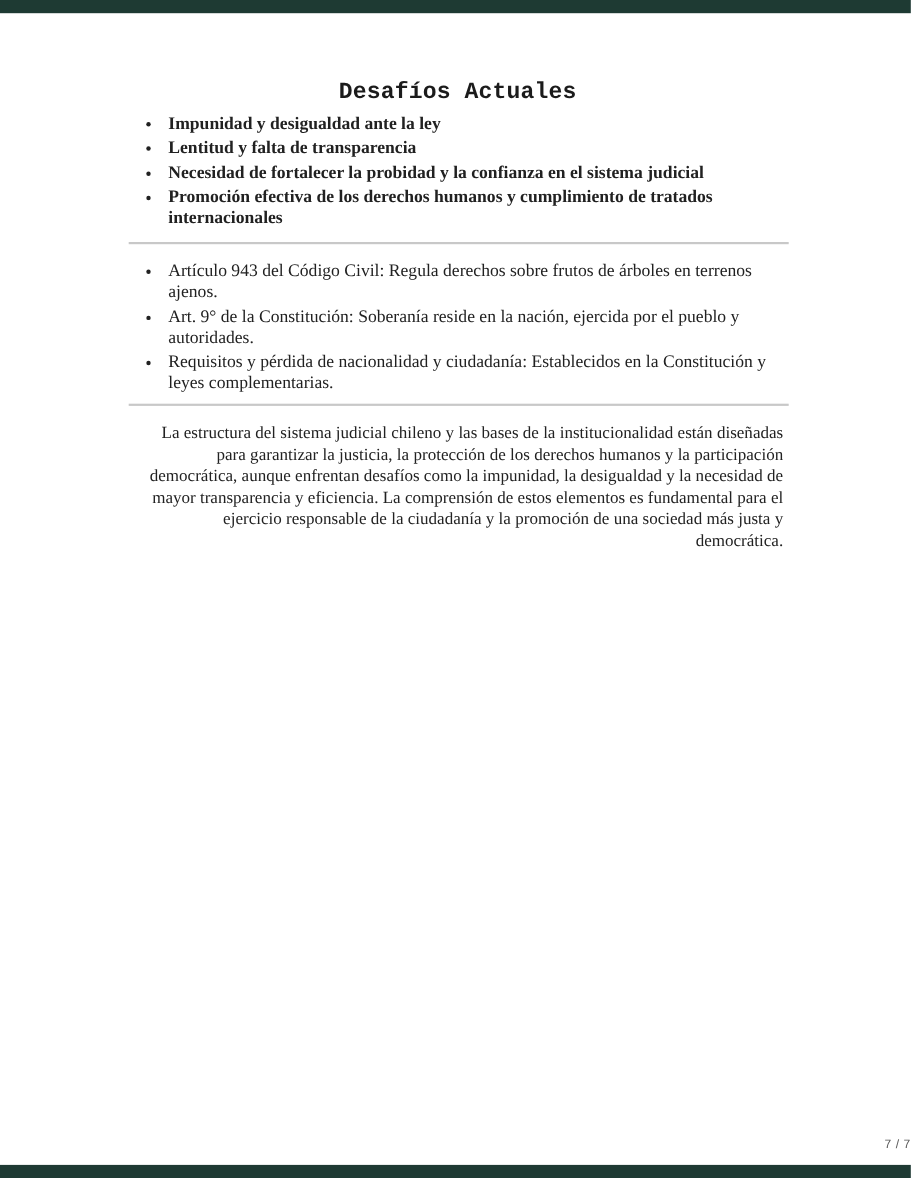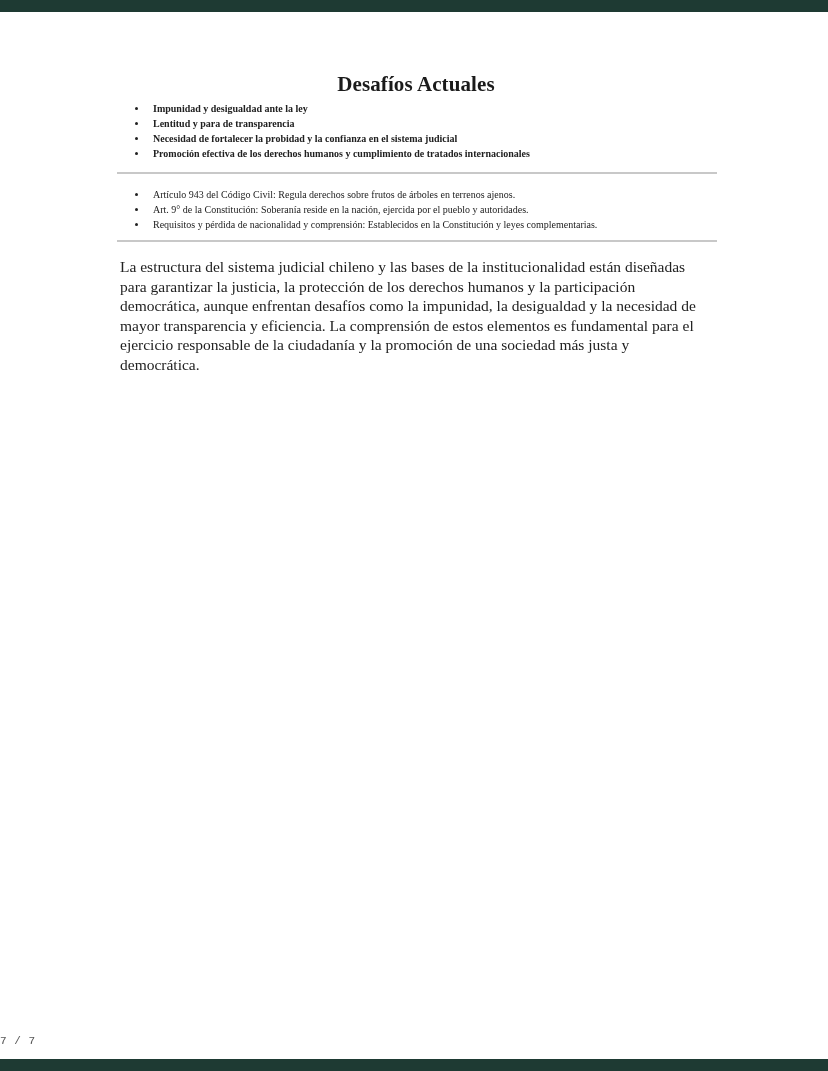--- a/index.html
+++ b/index.html
@@ -33,26 +33,27 @@
   }
 
   .section-title {
     font-size: 21px;
     line-height: 1.2;
     margin: 0;
     font-weight: bold;
     text-align: center;
     color: #1b1b1b;
     letter-spacing: 0.1px;
+    font-family: Liberation Mono, monospace;
   }
 
   ul.bullet-list {
     margin: 6px 0 0 0;
     padding: 0 0 0 28px;
-    font-size: 10px;
+    font-size: 16px;
     line-height: 1.2;
   }
   ul.bullet-list li {
     margin: 0 0 3px 0;
     padding-left: 5px;
   }
   .section-desafios li { font-weight: bold; }
   .term { font-weight: normal; }
 
   .divider {
@@ -61,58 +62,59 @@
     border-top: 2px solid #c8c8c8;
     margin: 12px -5px 15px -3px;
   }
   .divider.second { margin-top: 9px; }
 
   .conclusion-paragraph {
     margin: 4px 0 0 0;
     font-size: 15.5px;
     line-height: 1.26;
     color: #222222;
+    text-align: right;
   }
 
   .page-number {
     position: absolute;
     left: 0;
     right: 0;
     top: 1035px;
-    text-align: left;
+    text-align: right;
     font-size: 11px;
     letter-spacing: 0.5px;
     color: #565656;
-    font-family: Liberation Mono, monospace;
+    font-family: Liberation Sans, sans-serif;
   }
 </style>
 </head>
 <body>
 
 <div class="accent-bar top"></div>
 
 <div class="content">
 
   <section class="section-desafios">
     <h2 class="section-title">Desafíos Actuales</h2>
     <ul class="bullet-list">
       <li>Impunidad y desigualdad ante la ley</li>
-      <li>Lentitud y para de transparencia</li>
+      <li>Lentitud y falta de transparencia</li>
       <li>Necesidad de fortalecer la probidad y la confianza en el sistema judicial</li>
       <li>Promoción efectiva de los derechos humanos y cumplimiento de tratados internacionales</li>
     </ul>
   </section>
 
   <div class="divider first"></div>
 
   <section class="section-resumen">
     <ul class="bullet-list">
       <li><span class="term">Artículo 943 del Código Civil:</span><span> Regula derechos sobre frutos de árboles en terrenos ajenos.</span></li>
       <li><span class="term">Art. 9° de la Constitución:</span><span> Soberanía reside en la nación, ejercida por el pueblo y autoridades.</span></li>
-      <li><span class="term">Requisitos y pérdida de nacionalidad y comprensión:</span><span> Establecidos en la Constitución y leyes complementarias.</span></li>
+      <li><span class="term">Requisitos y pérdida de nacionalidad y ciudadanía:</span><span> Establecidos en la Constitución y leyes complementarias.</span></li>
     </ul>
   </section>
 
   <div class="divider second"></div>
 
   <section class="section-conclusion">
     <p class="conclusion-paragraph">La estructura del sistema judicial chileno y las bases de la institucionalidad están diseñadas para garantizar la justicia, la protección de los derechos humanos y la participación democrática, aunque enfrentan desafíos como la impunidad, la desigualdad y la necesidad de mayor transparencia y eficiencia. La comprensión de estos elementos es fundamental para el ejercicio responsable de la ciudadanía y la promoción de una sociedad más justa y democrática.</p>
   </section>
 
 </div>

